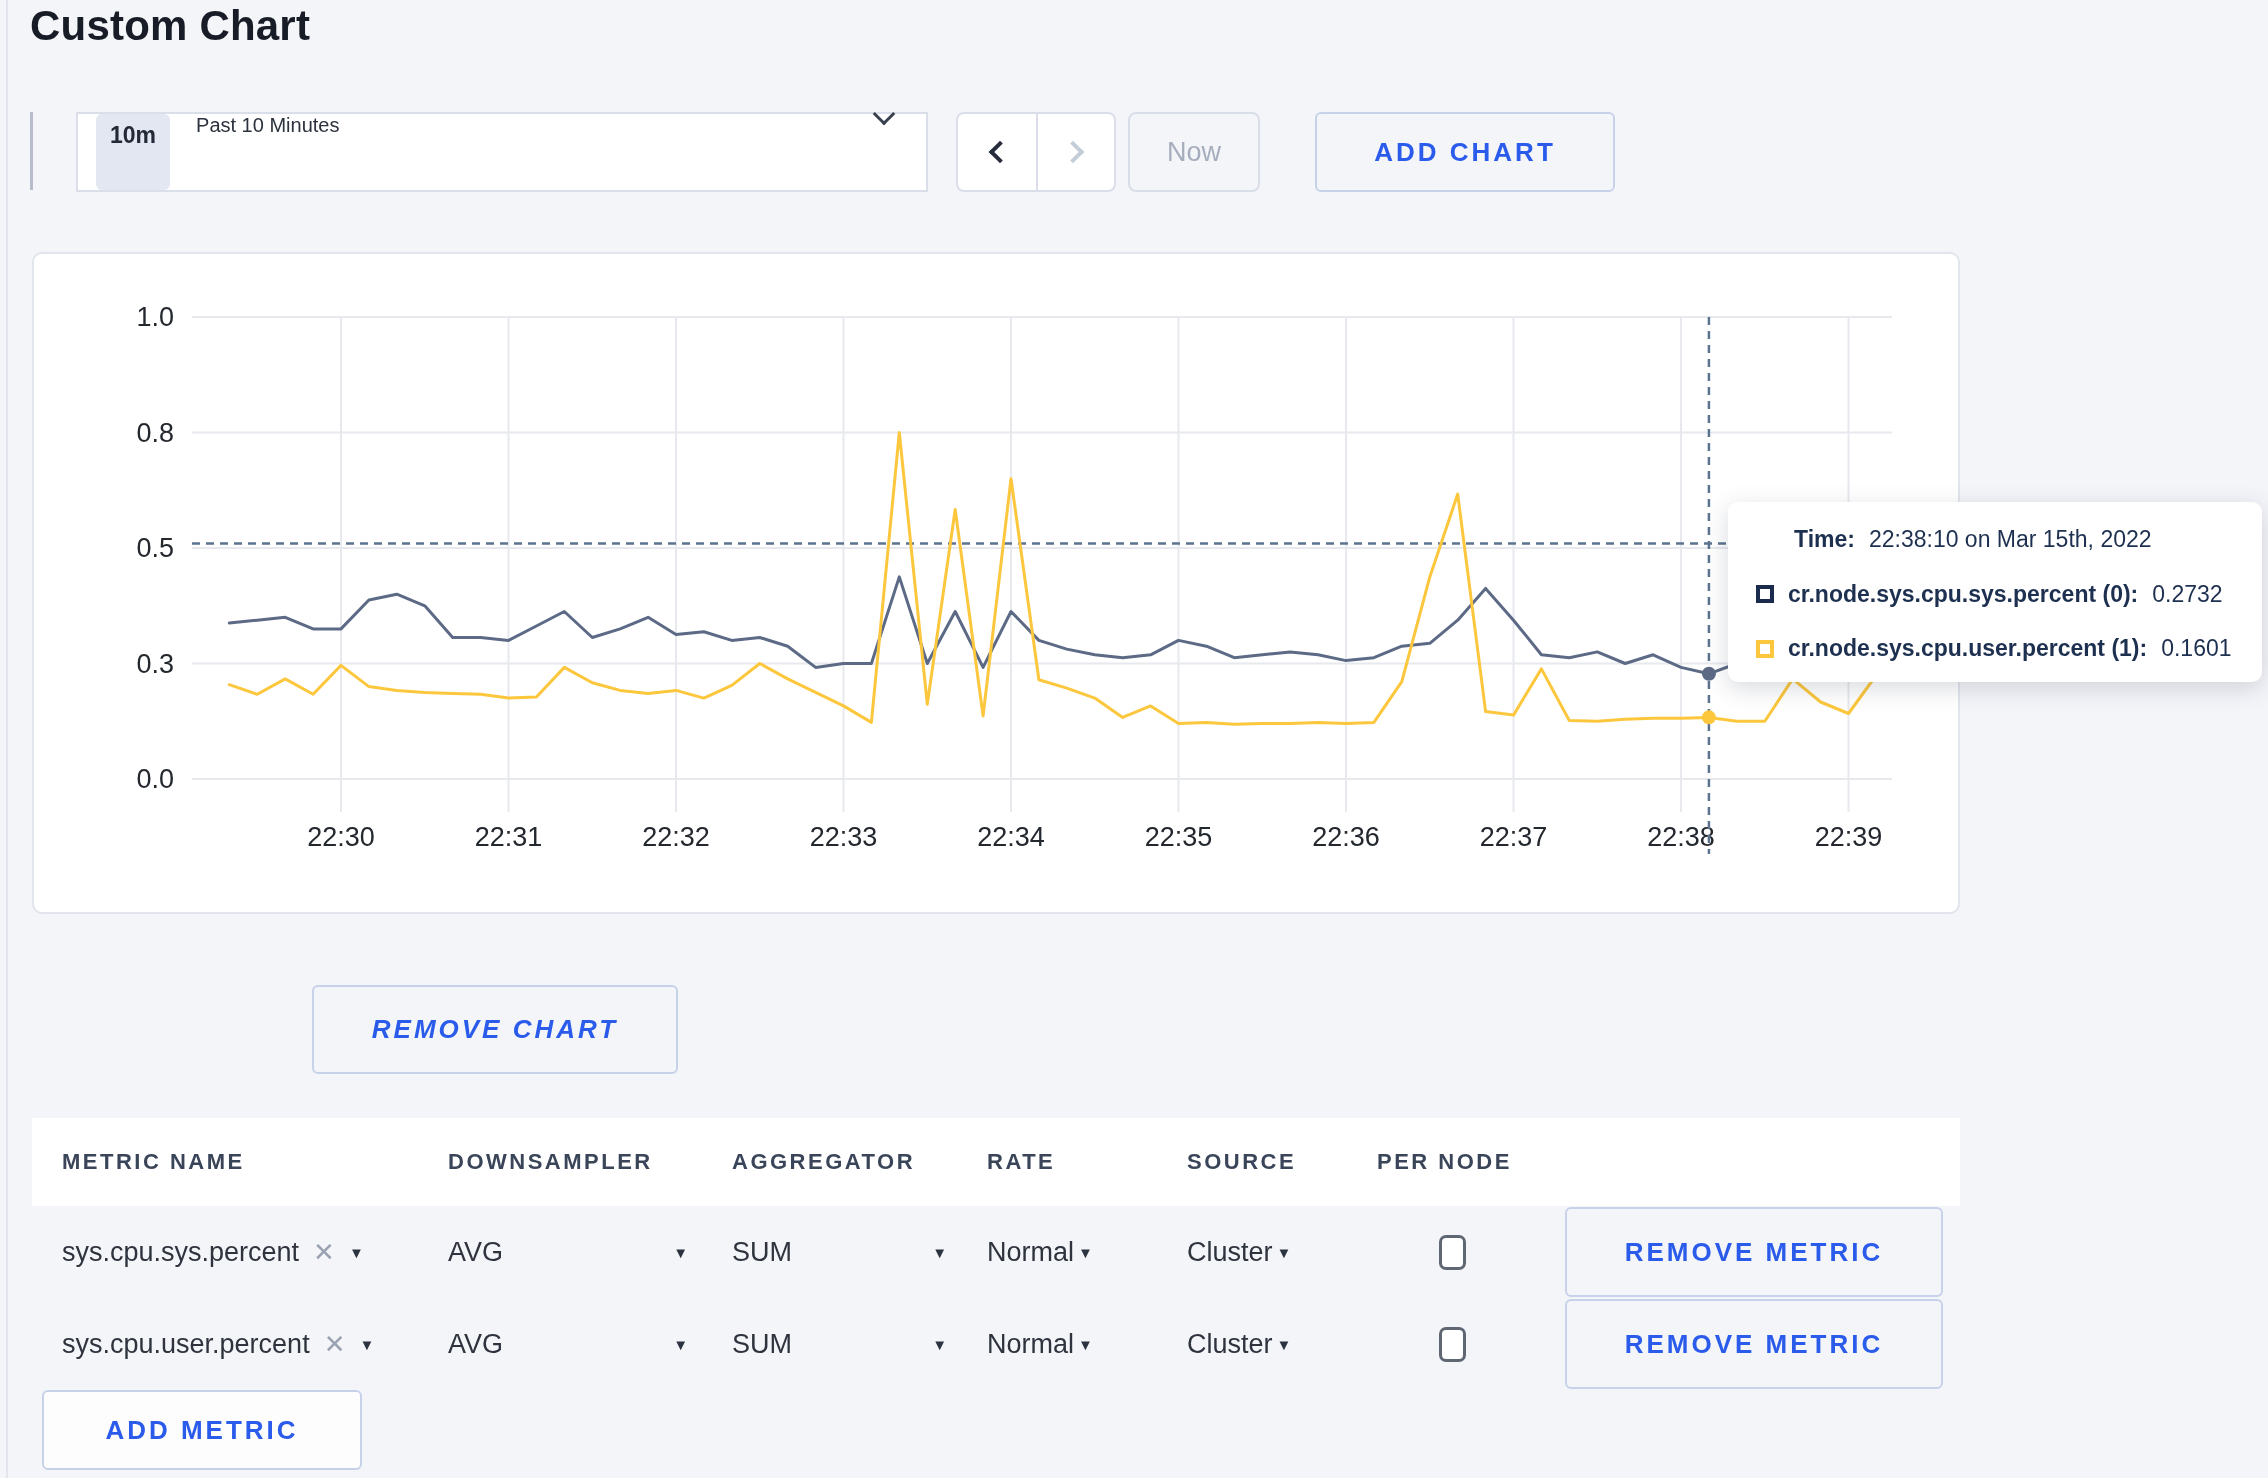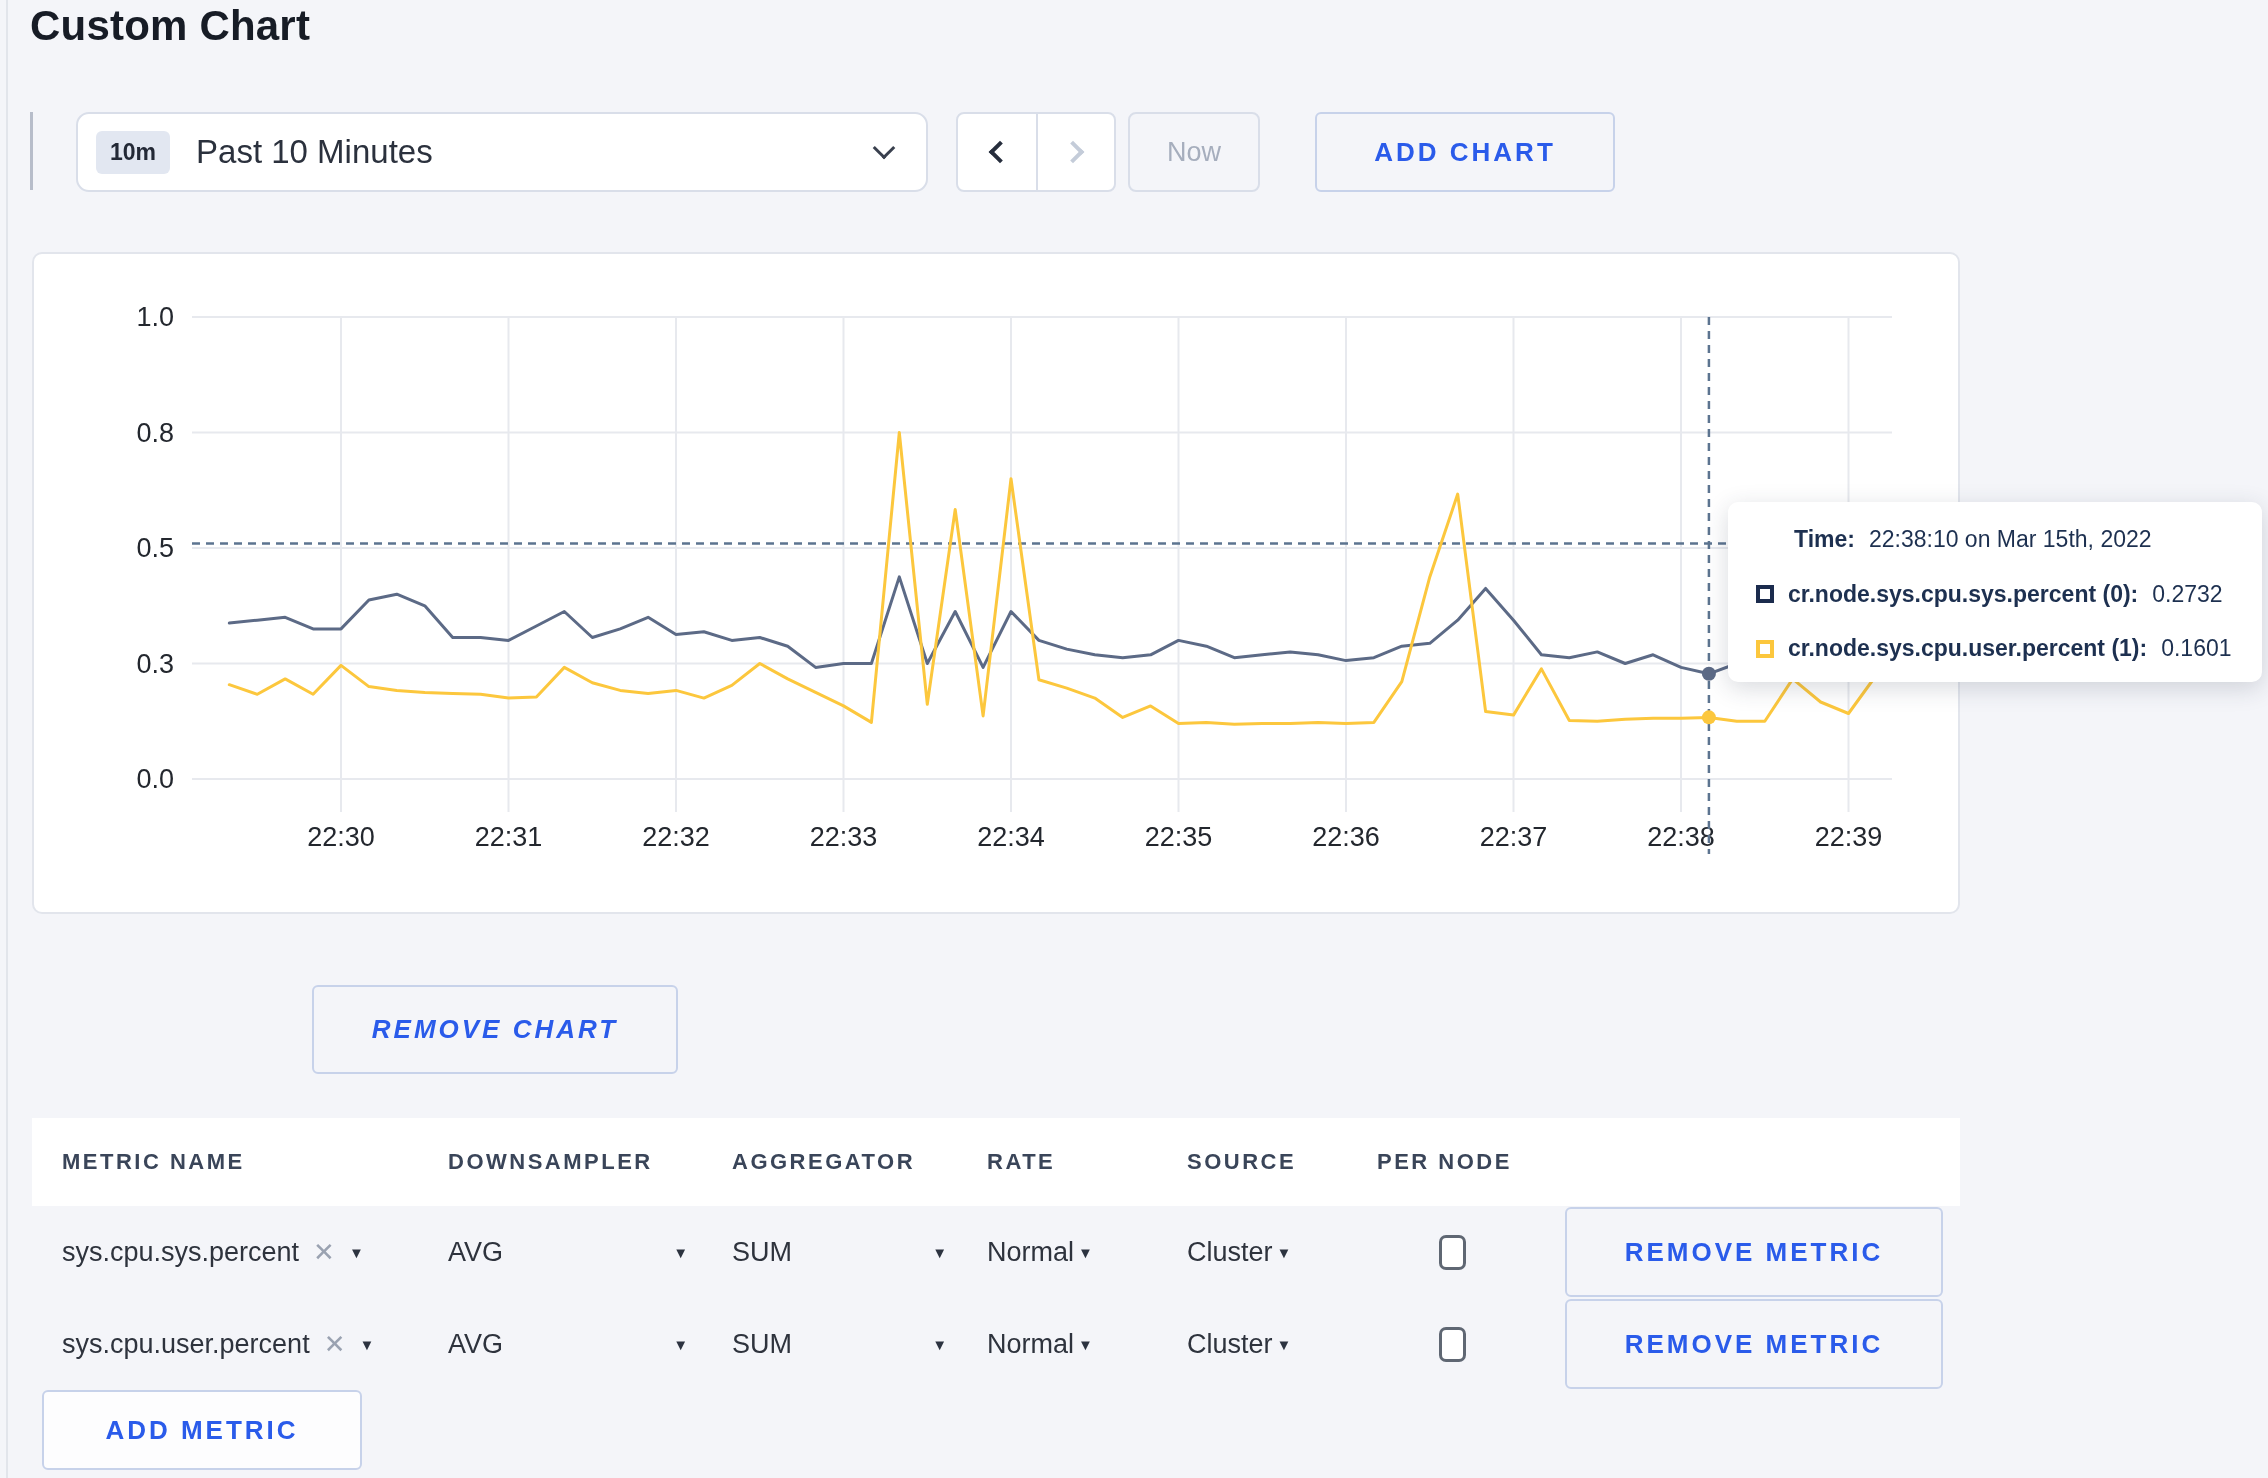--- a/index.html
+++ b/index.html
@@ -15,28 +15,28 @@
 
   .page-title {
     position:absolute; left:30px; top:2px;
     font-size:42px; font-weight:600; color:#171c26; letter-spacing:.2px;text-align:center;
   }
 
   
   .toolbar-divider { position:absolute; left:30px; top:112px; width:3px; height:78px; background:#b7bdca; }
   .time-select {
     position:absolute; left:76px; top:112px; width:852px; height:80px;
-    background:#fff; border:2px solid #d9dee9; border-radius:13px;
-    display:flex; align-items:center; cursor:pointer;
+    background:#fff; border:2px solid #d9dee9; border-radius:0;
+    display:flex; cursor:pointer;
   }
   .time-badge {
     margin-left:18px; background:#e2e7f1; border-radius:6px;
     padding:8px 14px; font-size:23px; font-weight:700; color:#232936;
   }
-  .time-label { margin-left:26px; font-size:33px; color:#2b313d; flex:1; }
+  .time-label { margin-left:26px; font-size:20px; color:#2b313d; flex:1; }
   .chev {
     width:16px; height:16px; border-right:3px solid #39404e; border-bottom:3px solid #39404e;
     transform:rotate(45deg); margin-right:34px; margin-top:-8px;
   }
   .nav-group {
     position:absolute; left:956px; top:112px; width:160px; height:80px;
     background:#fff; border:2px solid #d9dee9; border-radius:8px;
     display:flex; overflow:hidden;
   }
   .nav-btn { width:50%; display:flex; align-items:center; justify-content:center; cursor:pointer; background:transparent; border:none; }

